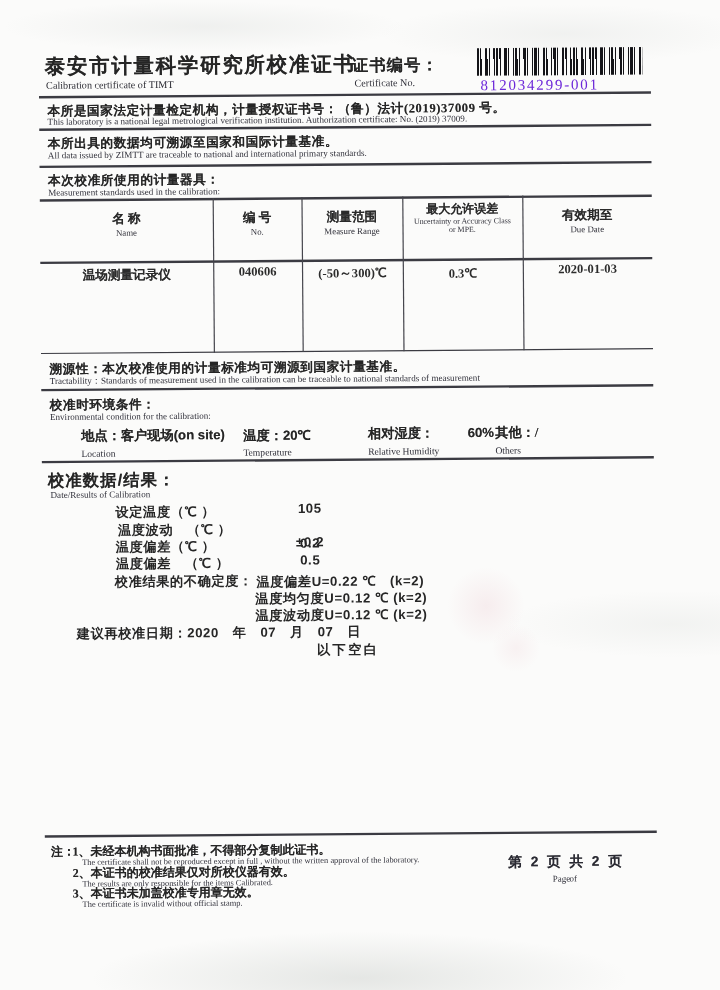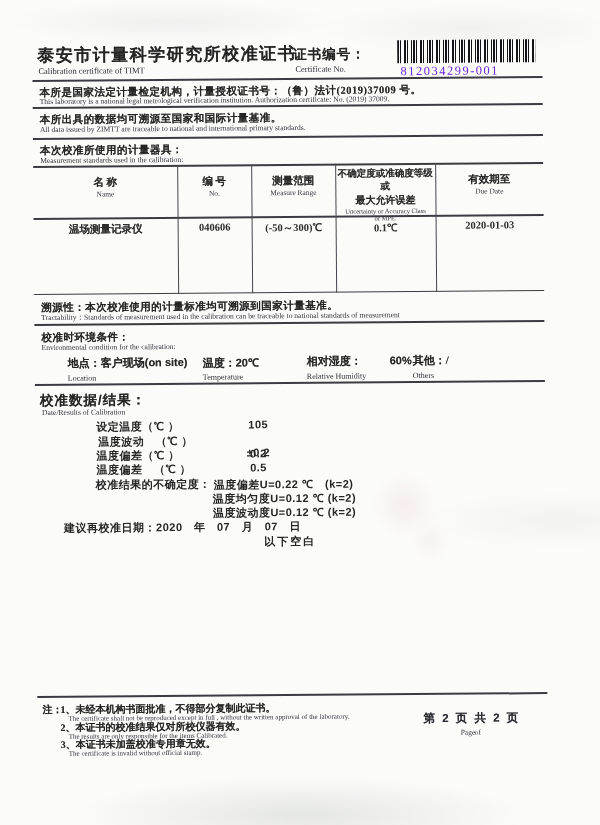--- a/index.html
+++ b/index.html
@@ -108,34 +108,33 @@
     </div>
     <div class="cell" style="left:144px;top:10px;width:74px;">
       <div class="th-cn soft">编 号</div>
       <div class="th-en en">No.</div>
     </div>
     <div class="cell" style="left:218px;top:10px;width:84px;">
       <div class="th-cn soft">测量范围</div>
       <div class="th-en en">Measure Range</div>
     </div>
     <div class="cell" style="left:302px;top:4px;width:100px;">
-      <div class="th-cn soft" style="font-size:9.5px;">不确定度或准确度等级或</div>
       <div class="th-cn soft" style="font-size:10px;text-align:center;">最大允许误差</div>
       <div class="th-en en" style="font-size:6.6px;">Uncertainty or Accuracy Class</div>
       <div class="th-en en" style="font-size:6.6px;">or MPE.</div>
     </div>
     <div class="cell" style="left:402px;top:10px;width:108px;">
       <div class="th-cn soft">有效期至</div>
       <div class="th-en en">Due Date</div>
     </div>
 
     <div class="cell td soft" style="left:0;top:57px;width:144px;">温场测量记录仪</div>
     <div class="cell td" style="left:144px;top:57px;width:74px;font-family:'Liberation Serif',serif;">040606</div>
     <div class="cell td" style="left:218px;top:57px;width:84px;font-family:'Liberation Serif',serif;">(-50～300)℃</div>
-    <div class="cell td" style="left:302px;top:57px;width:100px;font-family:'Liberation Serif',serif;">0.1℃</div>
+    <div class="cell td" style="left:302px;top:57px;width:100px;font-family:'Liberation Serif',serif;">0.3℃</div>
     <div class="cell td" style="left:402px;top:57px;width:108px;font-family:'Liberation Serif',serif;">2020-01-03</div>
   </div>
 
   <div class="abs soft stmt-cn cn" style="left:42px;top:299px;">溯源性：本次校准使用的计量标准均可溯源到国家计量基准。</div>
   <div class="abs stmt-en en" style="left:42px;top:311px;">Tractability：Standards of measurement used in the calibration can be traceable to national standards of measurement</div>
   <div class="hr" style="top:322px;height:1.5px;"></div>
 
   <div class="abs soft stmt-cn cn" style="left:42px;top:329px;">校准时环境条件：</div>
   <div class="abs stmt-en en" style="left:42px;top:341px;">Environmental condition for the calibration:</div>
 

